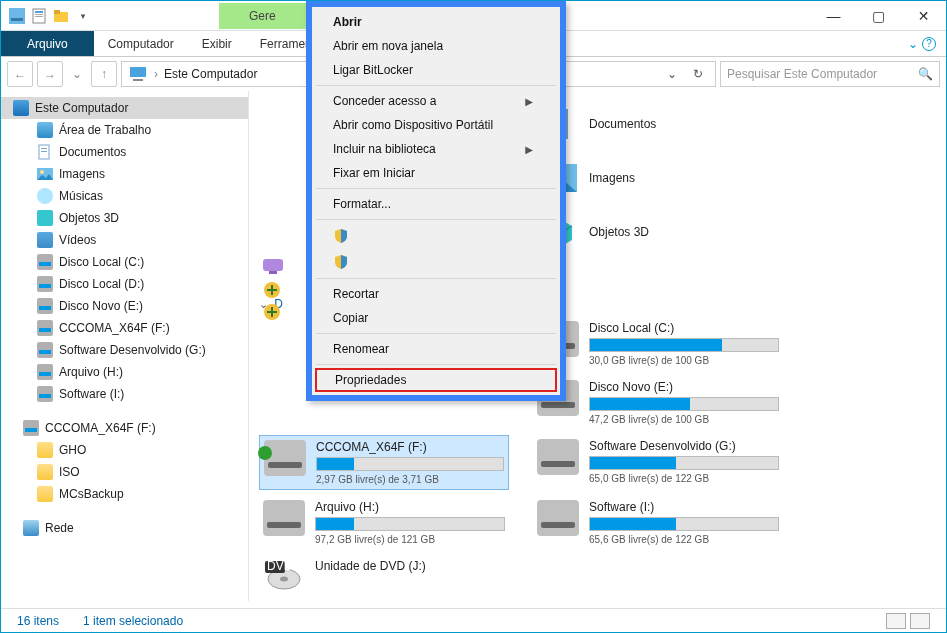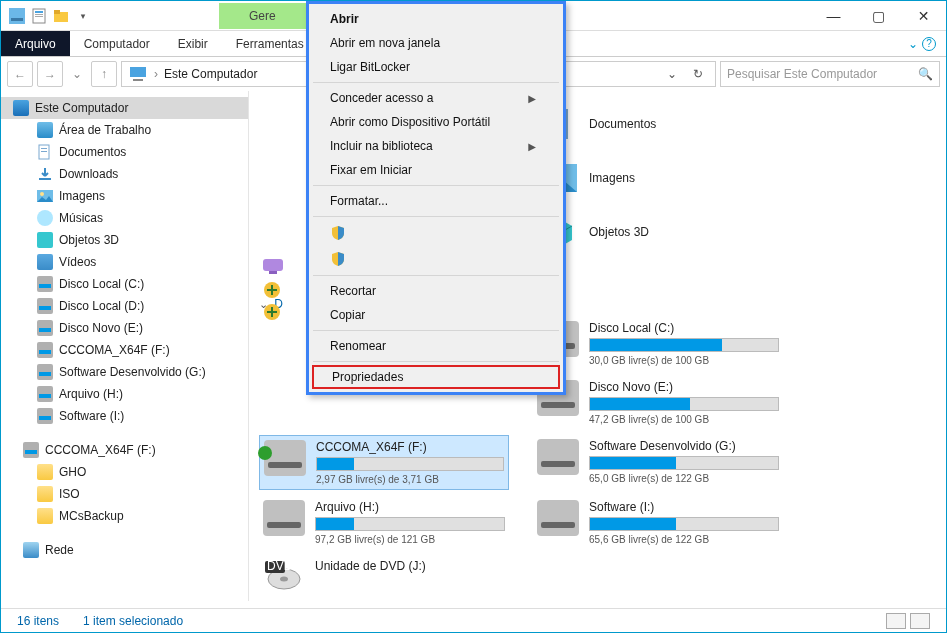--- a/index.html
+++ b/index.html
@@ -8,21 +8,21 @@
 
 .titlebar { height: 30px; display: flex; align-items: center; border-bottom: 1px solid #ddd; }
 .titlebar .qat { display: flex; gap: 2px; padding: 0 6px; align-items: center; }
 .icon-slot { width: 20px; height: 20px; display: inline-flex; align-items: center; justify-content: center; }
 .titlebar .manage-tab { background: #a4e88a; padding: 6px 30px; color: #444; margin-left: 120px; }
 .win-controls { margin-left: auto; display: flex; }
 .win-controls span { width: 45px; height: 30px; display: inline-flex; align-items: center; justify-content: center; font-size: 14px; color: #333; }
 
 
 .menubar { height: 26px; display: flex; align-items: stretch; border-bottom: 1px solid #ccc; }
-.menubar .tab-file { background: #0f172a; color: #fff; padding: 0 14px; display: flex; align-items: center; }
+.menubar .tab-file { background: #0c4a6e; color: #fff; padding: 0 26px; display: flex; align-items: center; }
 .menubar .tab { padding: 0 14px; display: flex; align-items: center; color: #333; }
 .menubar .chev { margin-left: auto; display: flex; align-items: center; padding: 0 10px; color: #0099cc; gap: 4px; }
 
 
 .addr-row { height: 34px; display: flex; align-items: center; gap: 4px; padding: 3px 6px; }
 .nav-btn { width: 26px; height: 26px; border: 1px solid #ccc; border-radius: 2px; display: inline-flex; align-items: center; justify-content: center; color: #888; }
 .addr-box { flex: 1; height: 26px; border: 1px solid #ccc; display: flex; align-items: center; padding: 0 6px; gap: 6px; }
 .addr-box .crumb { color: #222; }
 .addr-box .sep { color: #888; }
 .addr-actions { margin-left: auto; display: flex; gap: 4px; }
@@ -70,21 +70,21 @@
 .drive .bar { height: 14px; background: #e0e0e0; border: 1px solid #bbb; position: relative; margin-bottom: 3px; }
 .drive .fill { position: absolute; left: 0; top: 0; bottom: 0; background: #0099e6; }
 .drive .dinfo { color: #555; font-size: 10px; }
 
 
 .statusbar { position: absolute; left: 0; right: 0; bottom: 0; height: 24px; border-top: 1px solid #ddd; display: flex; align-items: center; padding: 0 16px; gap: 24px; color: #0066aa; font-size: 12px; }
 .statusbar .views { margin-left: auto; display: flex; gap: 4px; }
 .statusbar .views span { width: 20px; height: 16px; border: 1px solid #aaa; background: #f4f4f4; }
 
 
-.ctx-menu { position: absolute; left: 305px; top: 0px; width: 260px; background: #f0f0f0; border: 3px solid #3b82f6; box-shadow: 3px 3px 6px rgba(0,0,0,0.25); z-index: 100; padding: 3px; }
+.ctx-menu { position: absolute; left: 305px; top: 0px; width: 260px; background: #f0f0f0; border: 6px solid #3b82f6; box-shadow: 3px 3px 6px rgba(0,0,0,0.25); z-index: 100; padding: 3px; }
 .ctx-menu .mi { height: 24px; display: flex; align-items: center; padding: 0 24px 0 18px; color: #111; position: relative; }
 .ctx-menu .mi.bold { font-weight: 600; }
 .ctx-menu .sep { height: 1px; background: #d5d5d5; margin: 3px 1px; }
 .ctx-menu .mi .arrow { margin-left: auto; color: #555; font-size: 10px; }
 .ctx-menu .mi.red-box { border: 2px solid #d22; }
 
 svg { display: block; }
 </style>
 </head>
 <body>
@@ -166,29 +166,20 @@
       </div>
     <div class="tree-item depth1">
         <span class="ticon">
           <svg width="16" height="16">
             <rect x="2" y="1" width="10" height="14" fill="#fff" stroke="#7aa8d0"></rect>
             <rect x="4" y="4" width="6" height="1" fill="#7aa8d0"></rect>
             <rect x="4" y="7" width="6" height="1" fill="#7aa8d0"></rect>
           </svg>
         </span>
         <span>Documentos</span>
-      </div>
-    <div class="tree-item depth1">
-        <span class="ticon">
-          <svg width="16" height="16">
-            <path d="M8 2v8m0 0l-3-3m3 3l3-3" stroke="#3a8cc8" stroke-width="2" fill="none"></path>
-            <rect x="2" y="12" width="12" height="2" fill="#3a8cc8"></rect>
-          </svg>
-        </span>
-        <span>Downloads</span>
       </div>
     <div class="tree-item depth1">
         <span class="ticon">
           <svg width="16" height="16">
             <rect width="16" height="12" y="2" fill="#6fbde8"></rect>
             <circle cx="5" cy="6" r="2" fill="#ffe08a"></circle>
             <path d="M0 14l5-5 4 3 3-4 4 6z" fill="#2a8cc9"></path>
           </svg>
         </span>
         <span>Imagens</span>

